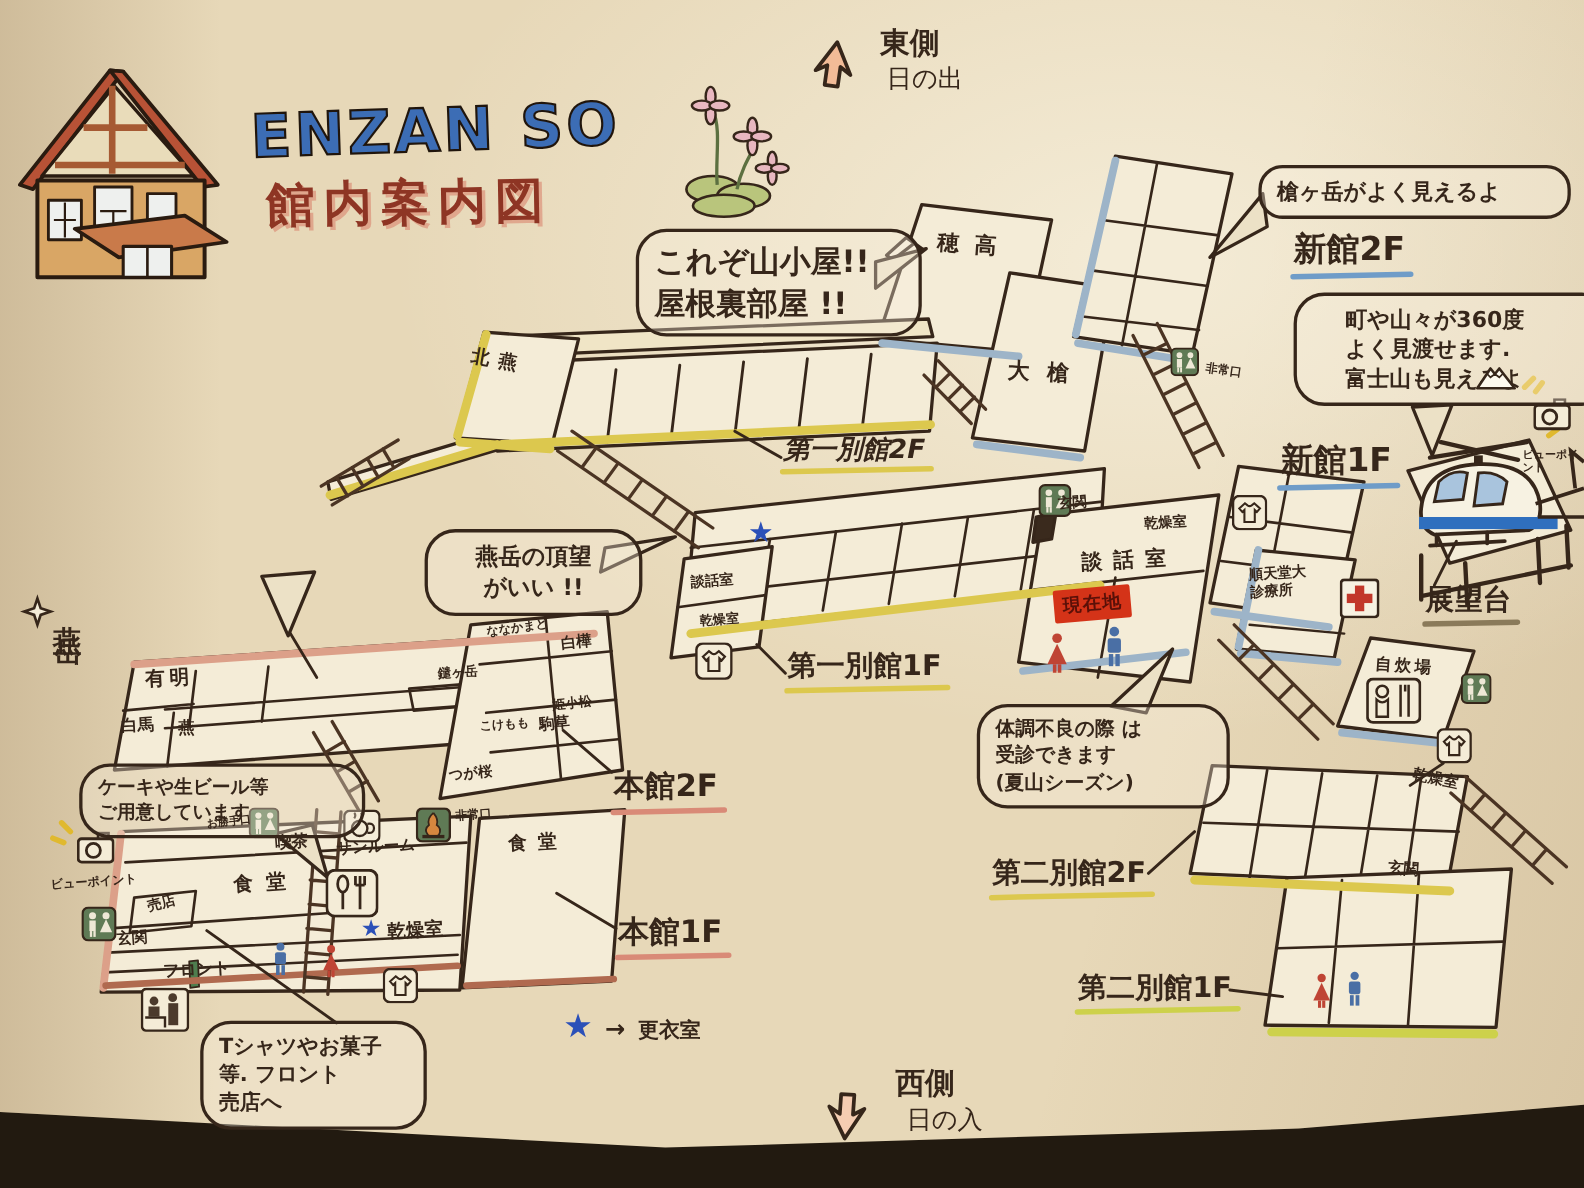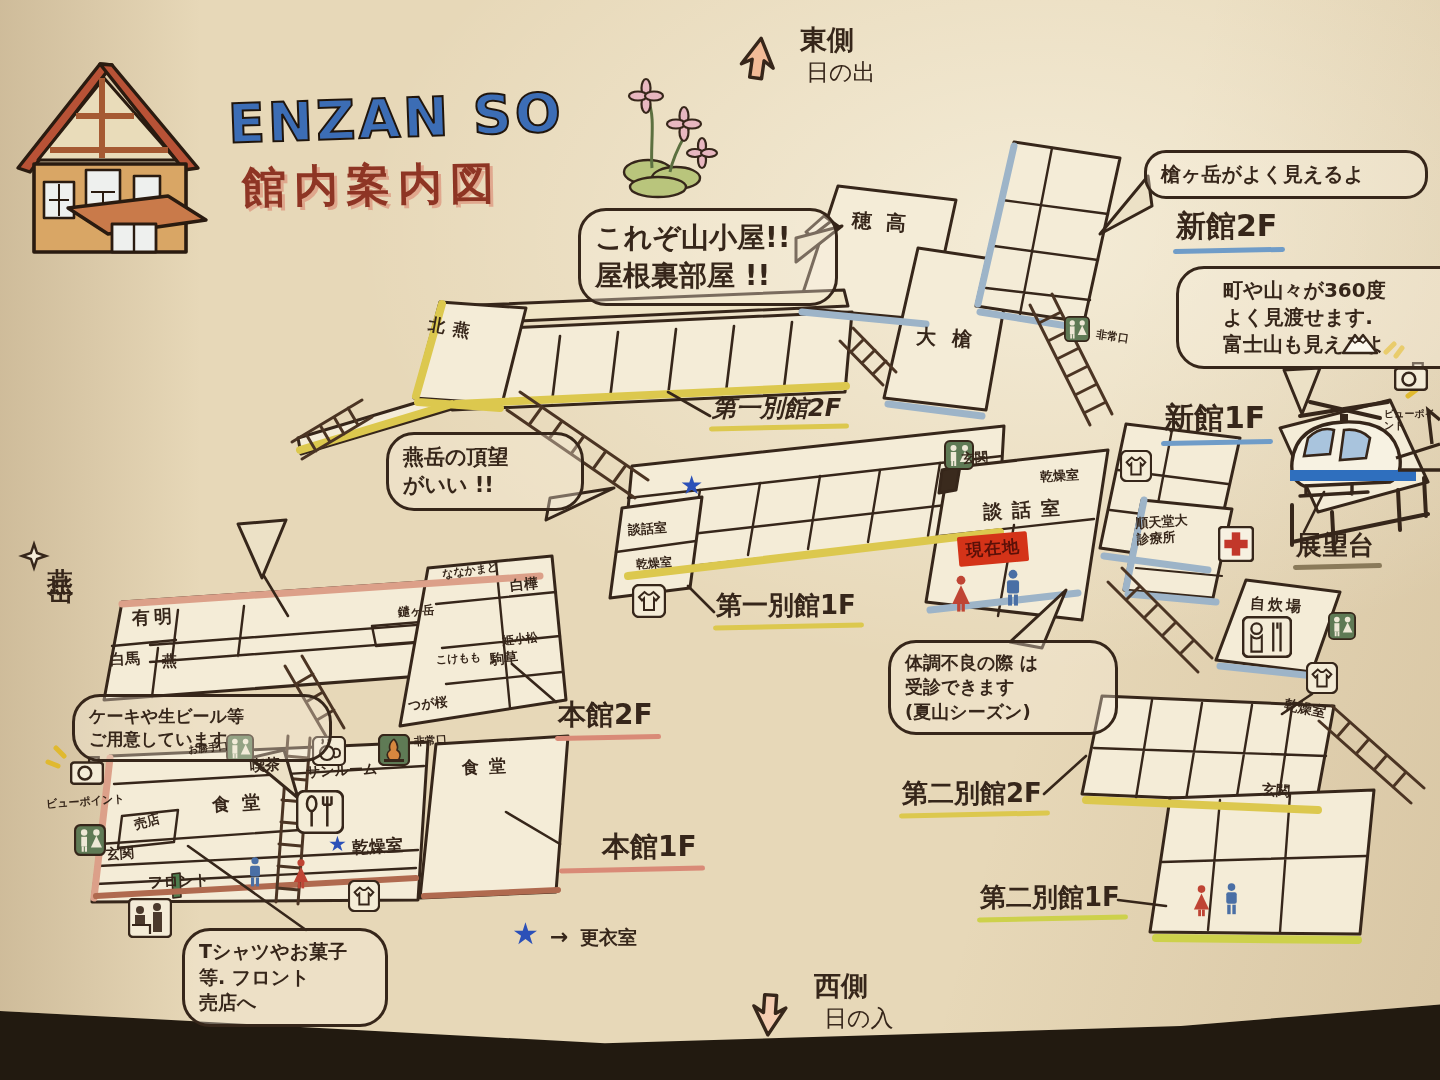--- a/index.html
+++ b/index.html
@@ -341,37 +341,37 @@
   <div class="bubble" style="left:578px;top:208px;width:226px;font-size:28px;">これぞ山小屋!!
 屋根裏部屋 !!</div>
   <div class="bubble" style="left:1144px;top:150px;width:250px;font-size:20px;border-radius:22px;">槍ヶ岳がよく見えるよ</div>
   <div class="bubble" style="left:1176px;top:266px;width:226px;font-size:20px;padding-left:44px;">町や山々が360度
 よく見渡せます.
 富士山も見えるよ</div>
   <svg class="art" style="left:1340px;top:330px;" width="40" height="26">
     <path d="M3,23 L15,5 L19,10 L23,5 L37,23 Z" fill="#fdf9ee" stroke="#36261a" stroke-width="2.4" stroke-linejoin="round"></path>
     <path d="M12,10 L15,13 L19,10 L23,13 L26,10" fill="none" stroke="#36261a" stroke-width="1.6"></path>
   </svg>
-  <div class="bubble" style="left:386px;top:432px;width:164px;font-size:21px;">燕岳の頂望
+  <div class="bubble" style="left:386px;top:481px;width:164px;font-size:21px;text-align:center;">燕岳の頂望
 がいい !!</div>
   <div class="bubble" style="left:72px;top:694px;width:226px;font-size:17px;">ケーキや生ビール等
 ご用意しています</div>
   <div class="bubble" style="left:888px;top:640px;width:196px;font-size:18px;">体調不良の際 は
 受診できます
 (夏山シーズン)</div>
   <div class="bubble" style="left:182px;top:928px;width:172px;font-size:19px;">Tシャツやお菓子
 等. フロント
 売店へ</div>
 
   <div class="floor" style="left:1176px;top:206px;font-size:30px;--u:#6f9cc8;">新館2F</div>
   <div class="floor" style="left:1164px;top:398px;font-size:30px;--u:#6f9cc8;">新館1F</div>
   <div class="floor" style="left:712px;top:392px;font-size:24px;font-style:italic;--u:#dcc84e;">第一別館2F</div>
   <div class="floor" style="left:716px;top:588px;font-size:26px;--u:#dcc84e;">第一別館1F</div>
   <div class="floor" style="left:558px;top:696px;font-size:28px;--u:#d98a77;">本館2F</div>
-  <div class="floor" style="left:562px;top:828px;font-size:28px;padding-left:40px;--u:#d98a77;">本館1F</div>
+  <div class="floor" style="left:562px;top:828px;font-size:28px;--u:#d98a77;">本館1F</div>
   <div class="floor" style="left:902px;top:776px;font-size:26px;--u:#dcc84e;">第二別館2F</div>
   <div class="floor" style="left:980px;top:880px;font-size:26px;--u:#cdd14b;">第二別館1F</div>
   <div class="floor" style="left:1296px;top:528px;font-size:26px;--u:#8a7a5a;">展望台</div>
 
   <div class="lbl" style="left:852px;top:210px;font-size:20px;letter-spacing:14px;transform:rotate(4deg);">穂高</div>
   <div class="lbl" style="left:916px;top:326px;font-size:20px;letter-spacing:16px;transform:rotate(3deg);">大槍</div>
   <div class="lbl" style="left:428px;top:318px;font-size:17px;letter-spacing:8px;transform:rotate(10deg);">北燕</div>
   <div class="lbl" style="left:628px;top:521px;font-size:13px;transform:rotate(-4deg);">談話室</div>
   <div class="lbl" style="left:636px;top:556px;font-size:12px;transform:rotate(-4deg);">乾燥室</div>
   <div class="lbl" style="left:983px;top:498px;font-size:19px;letter-spacing:10px;transform:rotate(-3deg);">談話室</div>

